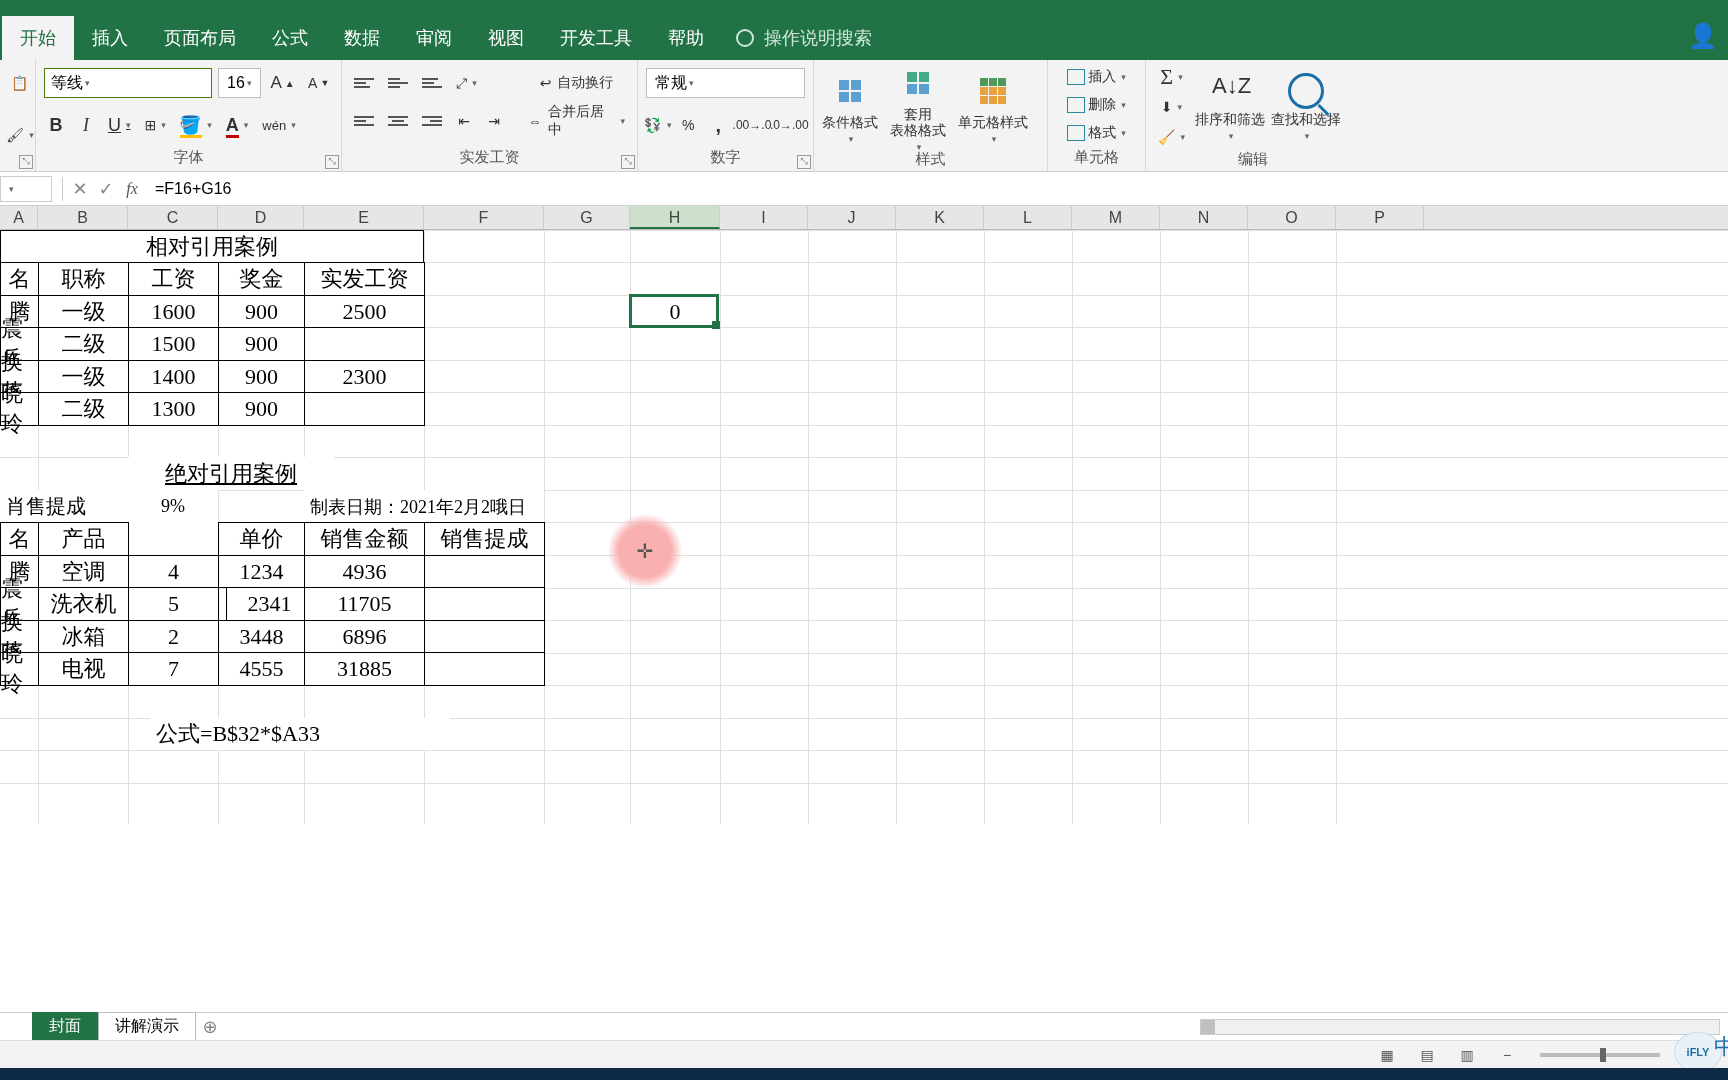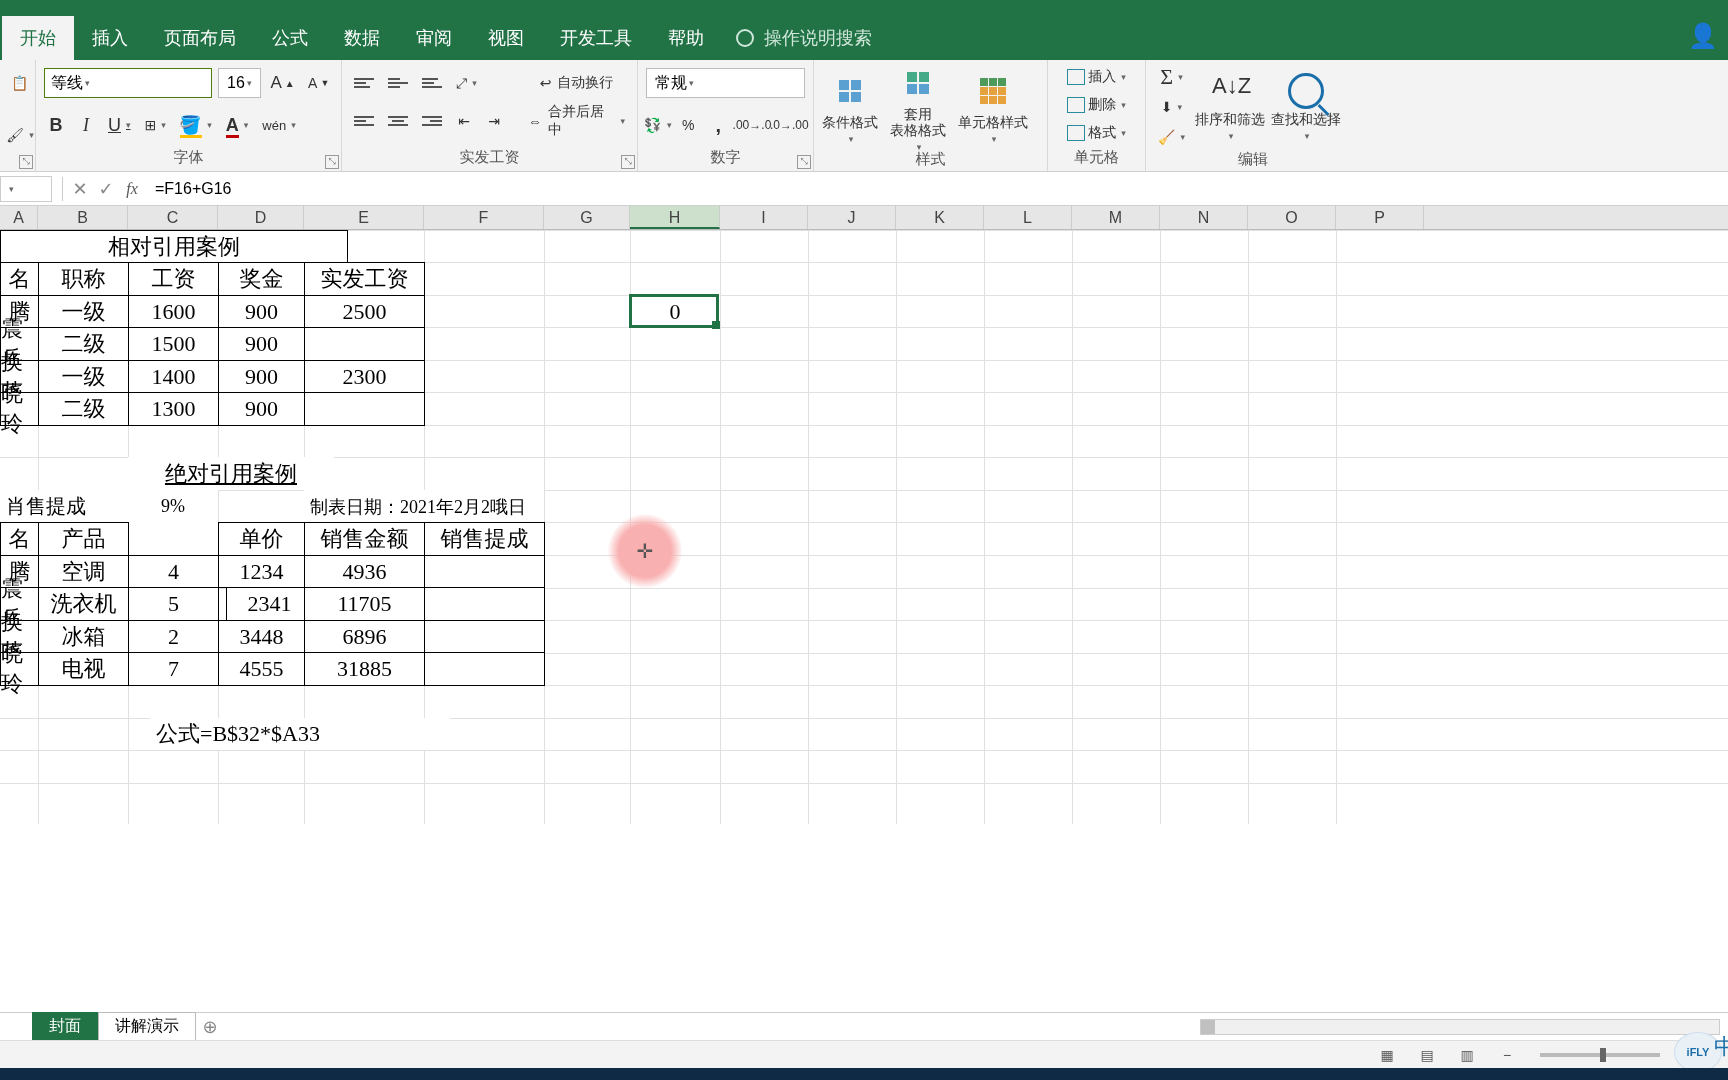--- a/index.html
+++ b/index.html
@@ -393,21 +393,21 @@
       <div class="gridlines-h" style="top:292px"></div>
       <div class="gridlines-h" style="top:325px"></div>
       <div class="gridlines-h" style="top:358px"></div>
       <div class="gridlines-h" style="top:390px"></div>
       <div class="gridlines-h" style="top:423px"></div>
       <div class="gridlines-h" style="top:455px"></div>
       <div class="gridlines-h" style="top:488px"></div>
       <div class="gridlines-h" style="top:520px"></div>
       <div class="gridlines-h" style="top:553px"></div>
 
-    <div class="tcell" style="left:0;top:0;width:348px;height:33px;">相对引用案例</div>
+    <div class="tcell" style="left:0;top:0;width:424px;height:33px;">相对引用案例</div>
 
     <div class="tcell" style="left:0;top:32px;width:39px;height:34px;">名</div>
     <div class="tcell" style="left:38px;top:32px;width:91px;height:34px;">职称</div>
     <div class="tcell" style="left:128px;top:32px;width:91px;height:34px;">工资</div>
     <div class="tcell" style="left:218px;top:32px;width:87px;height:34px;">奖金</div>
     <div class="tcell" style="left:304px;top:32px;width:121px;height:34px;">实发工资</div>
 
     <div class="tcell" style="left:0;top:65px;width:39px;height:33px;">腾</div>
     <div class="tcell" style="left:38px;top:65px;width:91px;height:33px;">一级</div>
     <div class="tcell" style="left:128px;top:65px;width:91px;height:33px;">1600</div>

